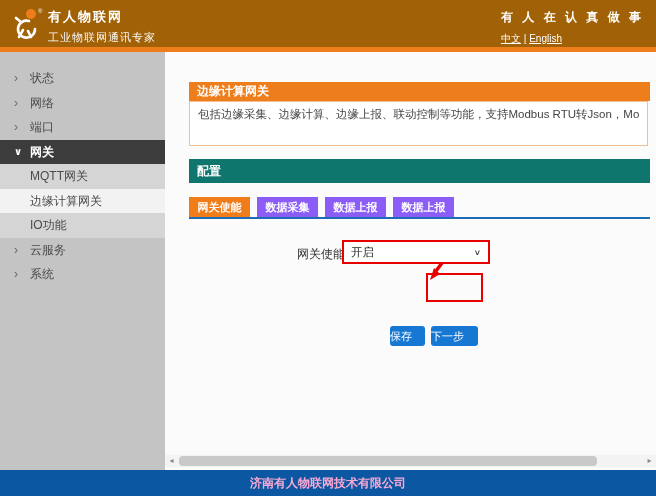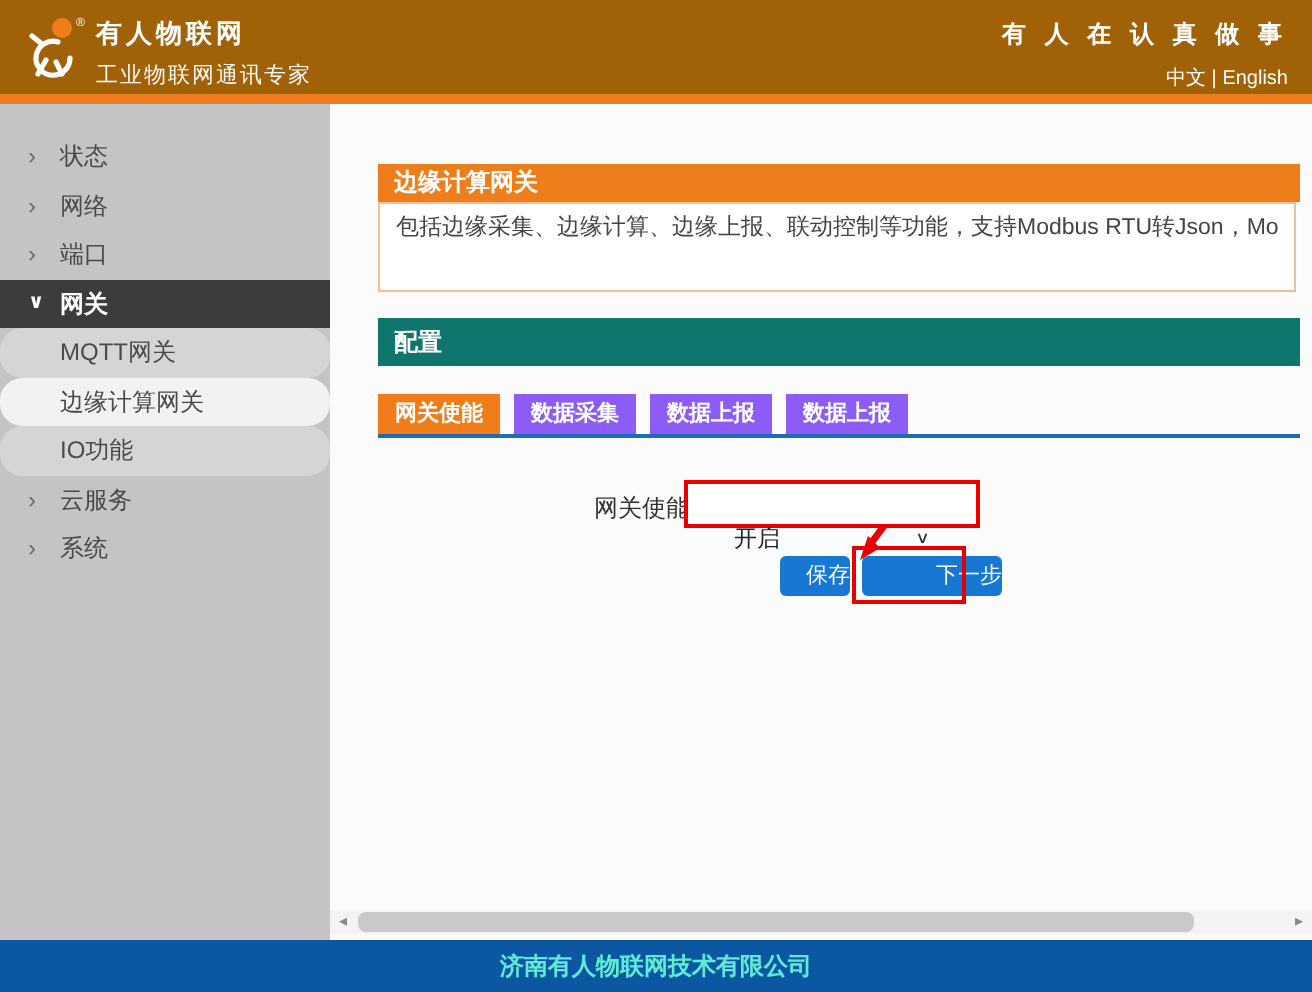--- a/index.html
+++ b/index.html
@@ -5,69 +5,69 @@
   * { margin:0; padding:0; box-sizing:border-box; }
   html,body { width:656px; height:496px; }
   body { font-family:"Liberation Sans","DejaVu Sans",sans-serif; background:#fff; position:relative; overflow:hidden; }
 
   
   .header { position:absolute; left:0; top:0; width:656px; height:47px; background:#a16207; }
   .logo { position:absolute; left:9px; top:6px; width:36px; height:36px; }
   .brand { position:absolute; left:48px; top:8px; color:#fff; }
   .brand-name { font-size:13px; font-weight:bold; letter-spacing:2px; }
   .brand-sub { font-size:11px; margin-top:4px; letter-spacing:1px; opacity:.95; }
-  .header-right { position:absolute; right:12px; top:9px; text-align:right; color:#fff; }
+  .header-right { position:absolute; right:12px; top:9px; color:#fff; }
   .slogan { font-size:12px; font-weight:bold; letter-spacing:3px; }
   .lang-row { margin-top:6px; font-size:10px; }
-  .lang-row span { cursor:pointer; }
+  .lang-row span { cursor:pointer;text-decoration:underline; }
   .orange-stripe { position:absolute; left:0; top:47px; width:656px; height:5px; background:#EE7E1B; }
 
   
   .sidebar { position:absolute; left:0; top:52px; width:165px; height:418px; background:#C4C4C4; }
   .side-menu { position:absolute; left:0; top:14px; width:165px; }
   .side-item { height:24.5px; line-height:24.5px; font-size:12px; color:#4A4A4A; position:relative; cursor:pointer; }
   .side-item .chev { position:absolute; left:14px; top:0; font-size:12px; color:#6A6A6A; }
   .side-item .lbl { position:absolute; left:30px; top:0; }
   .side-item.active-parent { background:#3C3C3C; color:#FFFFFF; font-weight:bold; }
   .side-item.active-parent .chev { color:#FFFFFF; font-size:10px; }
-  .side-item.sub { background:#D5D5D5;border-radius:11px; }
+  .side-item.sub { background:#D5D5D5; }
   .side-item.sub .lbl { left:30px; }
   .side-item.sub-active { background:#F2F2F2; }
 
   
   .main { position:absolute; left:165px; top:52px; width:491px; height:418px; background:#FBFBFB; overflow:hidden; }
   .banner { position:absolute; left:24px; top:30px; width:461px; height:19px; background:#EE7E1B; color:#fff; font-size:12px; font-weight:bold; line-height:19px; padding-left:8px; }
   .desc-box { position:absolute; left:24px; top:49px; width:459px; height:45px; background:#FFFFFF; border:1px solid #F2BE94; padding:3px 8px; }
   .desc-line { font-size:11.5px; color:#444; line-height:19px; white-space:nowrap; overflow:hidden; }
   .config-bar { position:absolute; left:24px; top:107px; width:461px; height:24px; background:#0f766e; color:#fff; font-size:12px; font-weight:bold; line-height:24px; padding-left:8px; }
   .tab-row { position:absolute; left:24px; top:145px; display:flex; gap:7px; }
   .tab { width:61px; height:20px; line-height:20px; text-align:center; font-size:11px; font-weight:bold; color:#fff; background:#8b5cf6; cursor:pointer; }
   .tab.active { background:#F07C1A; }
   .tab-underline { position:absolute; left:24px; top:165px; width:461px; height:2px; background:#1E6BB8; }
 
   .form-label { position:absolute; left:132px; top:194px; font-size:12px; color:#333; }
   .select-annot { position:absolute; left:177px; top:188px; width:148px; height:24px; border:2px solid #E60000; background:#fff; }
-  .select-box { width:100%; height:100%; display:flex; align-items:center; padding:0 23px; cursor:pointer;margin-top:17px; }
+  .select-box { width:100%; height:100%; display:flex; align-items:center; padding:0 7px; cursor:pointer; }
   .select-value { font-size:11.5px; color:#222; }
   .select-chev { margin-left:auto; font-size:10px; color:#333; transform:scaleY(.8); }
   .annot-arrow { position:absolute; left:260px; top:210px; width:22px; height:20px; }
-  .btn { position:absolute; height:20px; line-height:20px; text-align:right; background:#1778D3; color:#fff; font-size:11px; border:none; border-radius:3px; cursor:pointer; font-family:inherit; }
+  .btn { position:absolute; height:20px; line-height:20px; text-align:left; background:#1778D3; color:#fff; font-size:11px; border:none; border-radius:3px; cursor:pointer; font-family:inherit;margin-top:48px; }
   .btn-save { left:225px; top:226px; width:35px; }
-  .btn-next { left:266px; top:226px; width:70px; }
+  .btn-next { left:266px; top:226px; width:47px; }
   .next-annot { position:absolute; left:261px; top:221px; width:57px; height:29px; border:2px solid #E60000; }
 
   
   .hscroll { position:absolute; left:0; top:403px; width:491px; height:12px; background:#F3F3F3; }
   .hs-arrow { position:absolute; top:0; width:13px; height:12px; line-height:12px; text-align:center; font-size:8px; color:#888; cursor:pointer; }
   .hs-left { left:0; }
   .hs-right { right:0; }
   .hs-thumb { position:absolute; left:14px; top:1px; width:418px; height:10px; background:#C9C9C9; border-radius:4px; cursor:grab; }
 
   
-  .footer { position:absolute; left:0; top:470px; width:656px; height:26px; background:#0B57A2; display:flex; align-items:center; justify-content:center; gap:30px; color:#5eead4; font-size:12px; font-weight:bold; }
+  .footer { position:absolute; left:0; top:470px; width:656px; height:26px; background:#0B57A2; display:flex; align-items:center; justify-content:center; gap:30px; color:#f9a8d4; font-size:12px; font-weight:bold; }
   .footer .url { cursor:pointer; }
 </style>
 </head>
 <body>
 
 <div class="header">
   <svg class="logo" viewBox="0 0 36 36">
     <circle cx="22" cy="8" r="5" fill="#EE7E1B"></circle>
     <text x="29" y="7" font-size="6" fill="#fff">®</text>
     <path d="M20 15 A8.5 8.5 0 1 0 26 23" fill="none" stroke="#fff" stroke-width="2.6" stroke-linecap="round"></path>

